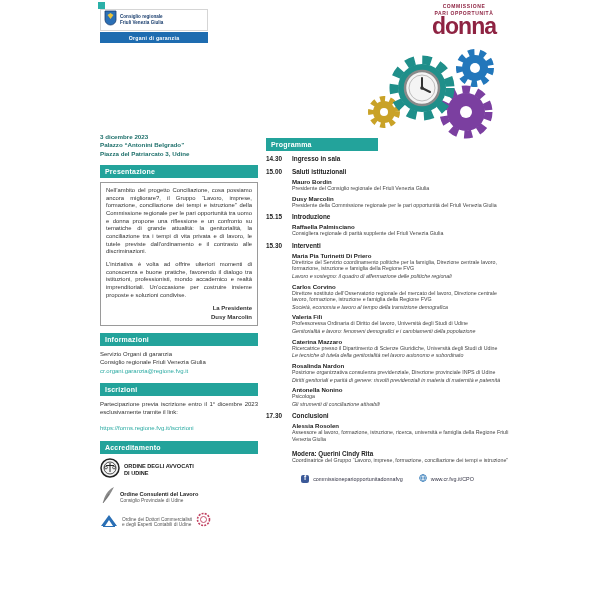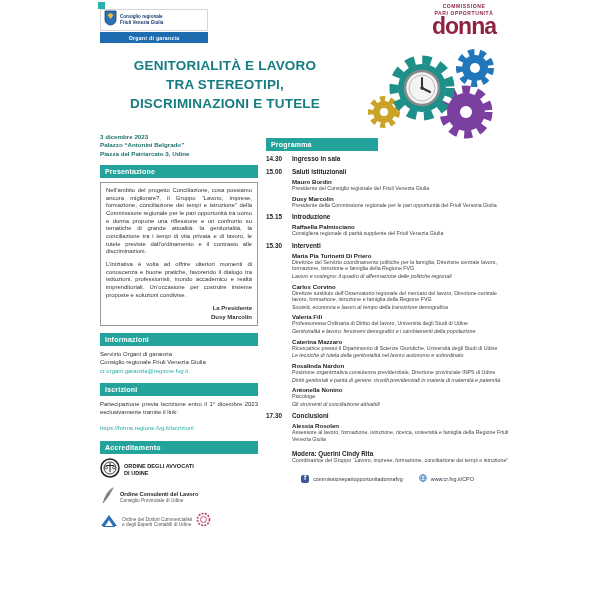--- a/index.html
+++ b/index.html
@@ -113,25 +113,20 @@
         <circle cx="62" cy="42" r="28" fill="none" stroke="#1f8f8a" stroke-width="9" stroke-dasharray="9 7.5"></circle>
         <circle cx="62" cy="42" r="17" fill="#f4f4f4" stroke="#8a8a8a" stroke-width="2.5"></circle>
         <circle cx="62" cy="42" r="13" fill="none" stroke="#bdbdbd" stroke-width="1"></circle>
         <line x1="62" y1="42" x2="62" y2="32" stroke="#333" stroke-width="2" stroke-linecap="round"></line>
         <line x1="62" y1="42" x2="70" y2="46" stroke="#333" stroke-width="2" stroke-linecap="round"></line>
         <circle cx="62" cy="42" r="1.8" fill="#333"></circle>
       </g>
     </svg>
   </div>
 
-  <div id="title">
-    <div>GENITORIALITÀ E LAVORO</div>
-    <div>TRA STEREOTIPI,</div>
-    <div>DISCRIMINAZIONI E TUTELE</div>
-  </div>
 
   <div id="left-col">
 
     <div class="event-block">
       <div>3 dicembre 2023</div>
       <div>Palazzo “Antonini Belgrado”</div>
       <div>Piazza del Patriarcato 3, Udine</div>
     </div>
 
     <div class="banner">Presentazione</div>

